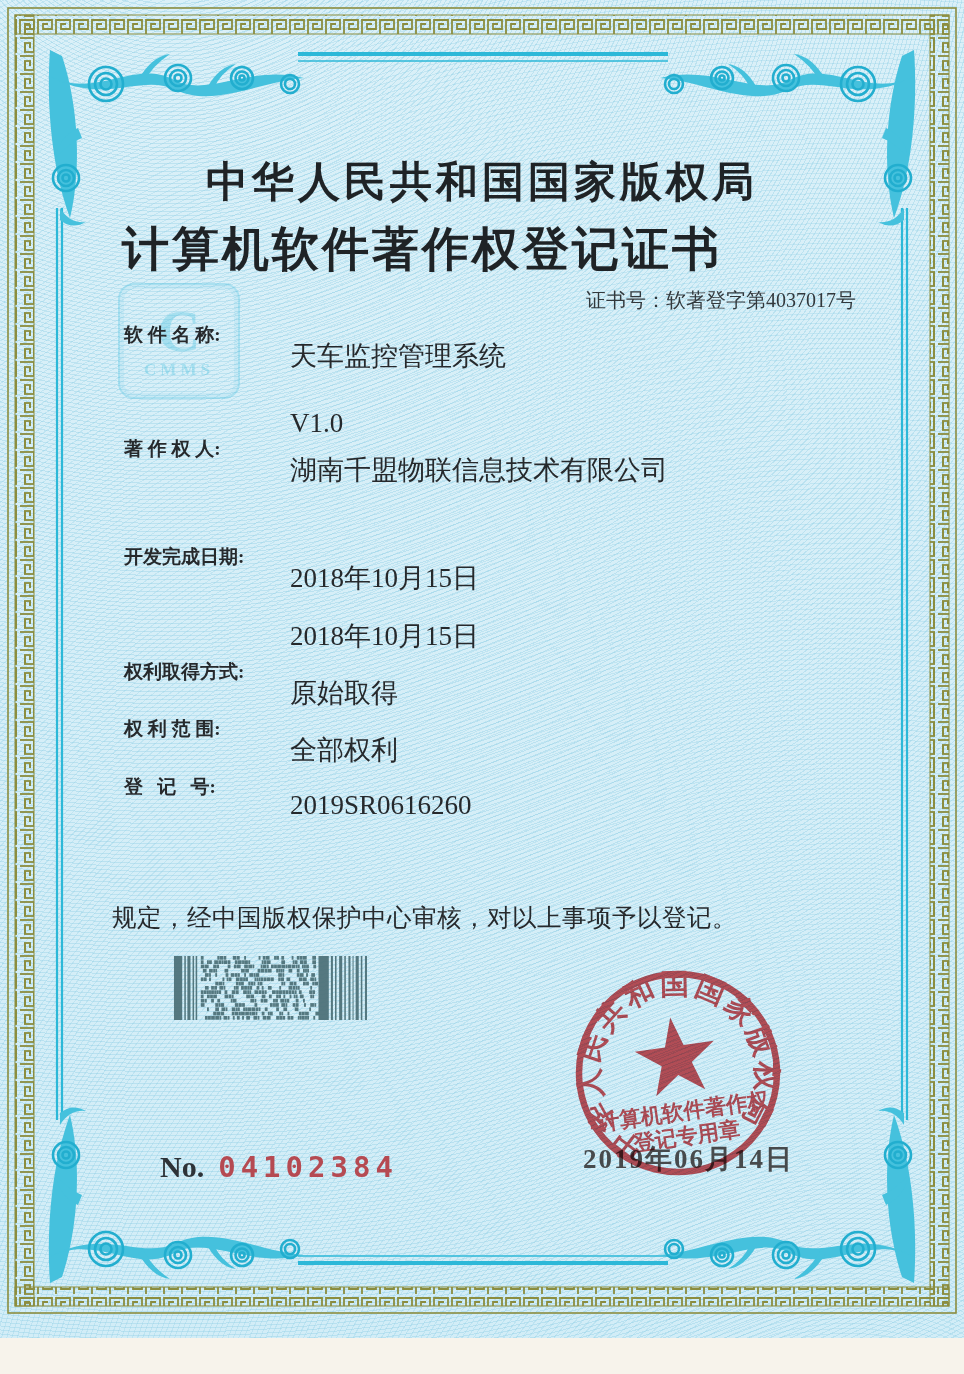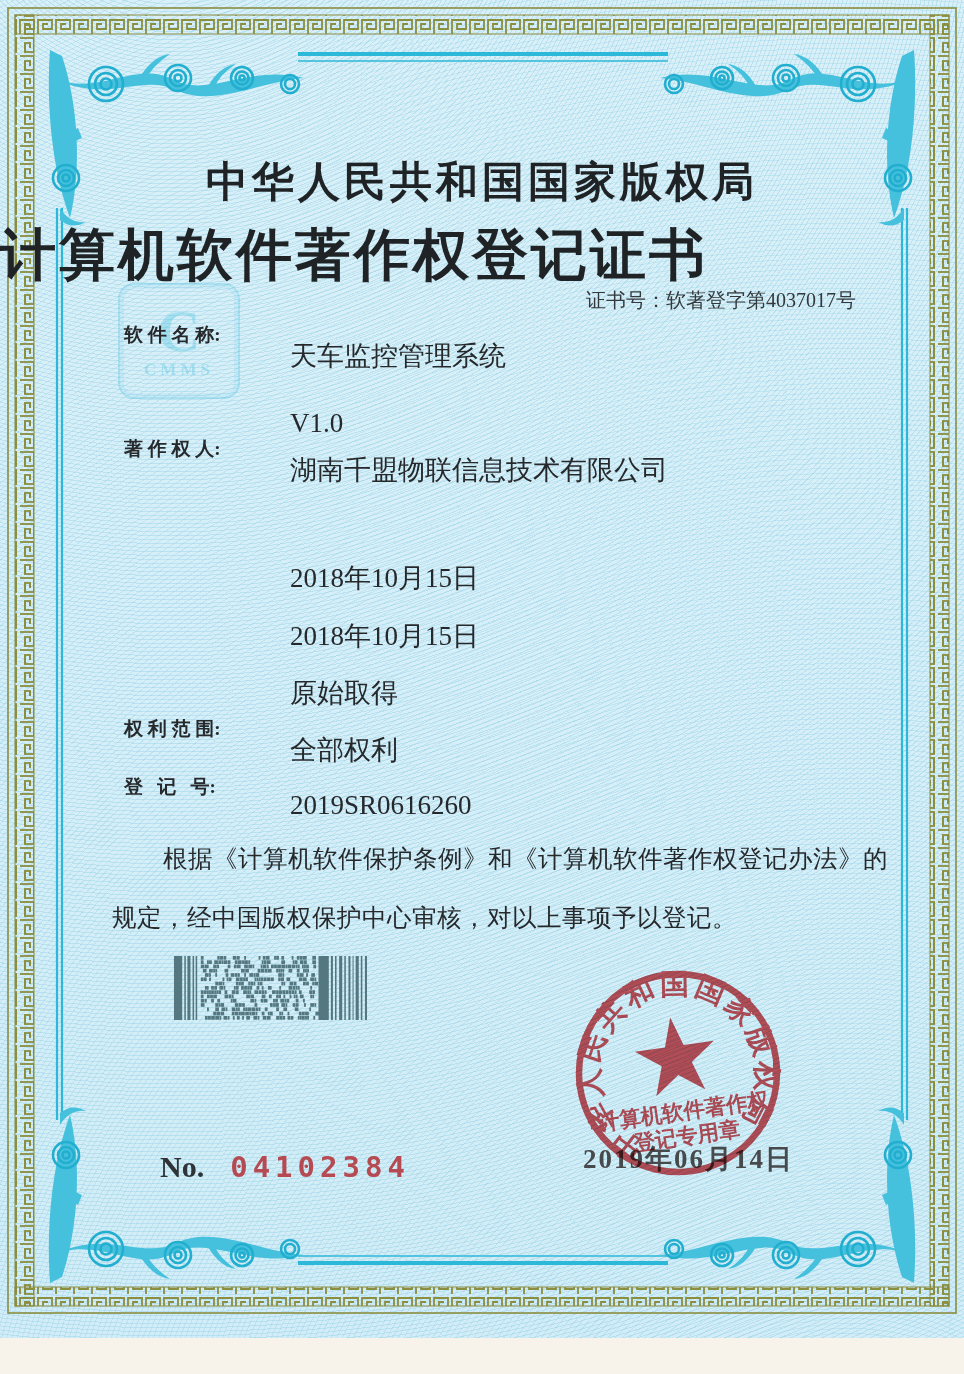--- a/index.html
+++ b/index.html
@@ -16,28 +16,28 @@
     background:
       repeating-radial-gradient(circle at 18% -12%, rgba(140,205,228,.38) 0 1px, rgba(255,255,255,0) 1px 4px),
       repeating-radial-gradient(circle at 88% 118%, rgba(140,205,228,.30) 0 1px, rgba(255,255,255,0) 1px 5px),
       linear-gradient(#daf0f8,#d2edf7);
   }
   .scan-strip{position:absolute;left:0;bottom:0;width:964px;height:36px;background:#f7f3eb;}
   svg.frame{position:absolute;left:0;top:0;z-index:1;}
   
   .txt{position:absolute;z-index:2;color:#26292c;}
   .title1{left:0;width:964px;top:154px;text-align:center;font-size:42px;font-weight:700;letter-spacing:4px;color:#1f2326;}
-  .title2{left:0;width:844px;top:218px;font-size:56px;font-weight:700;letter-spacing:3px;color:#1f2326;}
+  .title2{left:0;width:844px;top:218px;text-align:center;font-size:47px;font-weight:700;letter-spacing:3px;color:#1f2326;}
   .certno{top:287px;right:108px;font-size:20px;color:#32383c;}
   .certno .lab{}
   .row-label{left:124px;font-size:19px;font-weight:600;white-space:pre;color:#26292c;}
   .row-value{left:290px;font-size:27px;font-weight:500;white-space:pre;color:#26292c;margin-top:16px;}
   .stmt{font-size:24.5px;font-weight:500;letter-spacing:.5px;white-space:pre;color:#26292c;}
   .date{top:1141px;left:583px;font-size:27px;font-weight:700;letter-spacing:2px;color:#474a4c;z-index:2;}
-  .serial{top:1150px;left:160px;z-index:2;display:flex;align-items:baseline;gap:26px;}
+  .serial{top:1150px;left:160px;z-index:2;display:flex;align-items:baseline;gap:14px;}
   .serial .no{font-size:30px;font-weight:600;color:#2e3338;}
   .serial .num{font-family:"DejaVu Sans Mono", monospace;font-size:29px;font-weight:700;letter-spacing:5px;color:#b54a52;}
   
   .watermark{
     position:absolute;left:118px;top:283px;width:118px;height:112px;z-index:1;
     border:2px solid rgba(62,190,221,.30);border-radius:16px;
     box-shadow:inset 0 0 0 4px rgba(62,190,221,.10);
     display:flex;flex-direction:column;align-items:center;justify-content:center;
     color:rgba(62,190,221,.32);
   }
@@ -123,33 +123,34 @@
       <span class="lab">证书号：</span><span>软著登字第4037017号</span>
     </div>
 
     <div class="txt row-label" style="top:322px">软 件 名 称:</div>
     <div class="txt row-value" style="top:322px">天车监控管理系统</div>
     <div class="txt row-value" style="top:392px">V1.0</div>
 
     <div class="txt row-label" style="top:436px">著 作 权 人:</div>
     <div class="txt row-value" style="top:436px">湖南千盟物联信息技术有限公司</div>
 
+    <div class="txt row-label" style="top:544px">开发完成日期:</div>
     <div class="txt row-value" style="top:544px">2018年10月15日</div>
 
     <div class="txt row-value" style="top:602px">2018年10月15日</div>
 
+    <div class="txt row-label" style="top:659px">权利取得方式:</div>
     <div class="txt row-value" style="top:659px">原始取得</div>
 
     <div class="txt row-label" style="top:716px">权 利 范 围:</div>
     <div class="txt row-value" style="top:716px">全部权利</div>
 
     <div class="txt row-label" style="top:774px">登   记   号:</div>
     <div class="txt row-value" style="top:774px">2019SR0616260</div>
 
-    <div class="txt stmt" style="top:842px;left:163px">根据《计算机软件保护条例》和《计算机软件著作权登记办法》的</div>
     <div class="txt stmt" style="top:901px;left:112px">规定，经中国版权保护中心审核，对以上事项予以登记。</div>
 
     <svg class="barcode" width="206" height="64" viewBox="0 0 188 62" xmlns="http://www.w3.org/2000/svg">
         <rect x="0" y="0" width="8" height="62" fill="#4b6f76"></rect>
         <rect x="10" y="0" width="1.5" height="62" fill="#4b6f76"></rect>
         <rect x="13" y="0" width="3" height="62" fill="#4b6f76"></rect>
         <rect x="18" y="0" width="1.5" height="62" fill="#4b6f76"></rect>
         <rect x="21" y="0" width="1.5" height="62" fill="#4b6f76"></rect>
         <rect x="26" y="0" width="2.7" height="3.6" fill="#4b6f76"></rect>
         <rect x="42" y="0" width="1.8" height="3.6" fill="#4b6f76"></rect>

